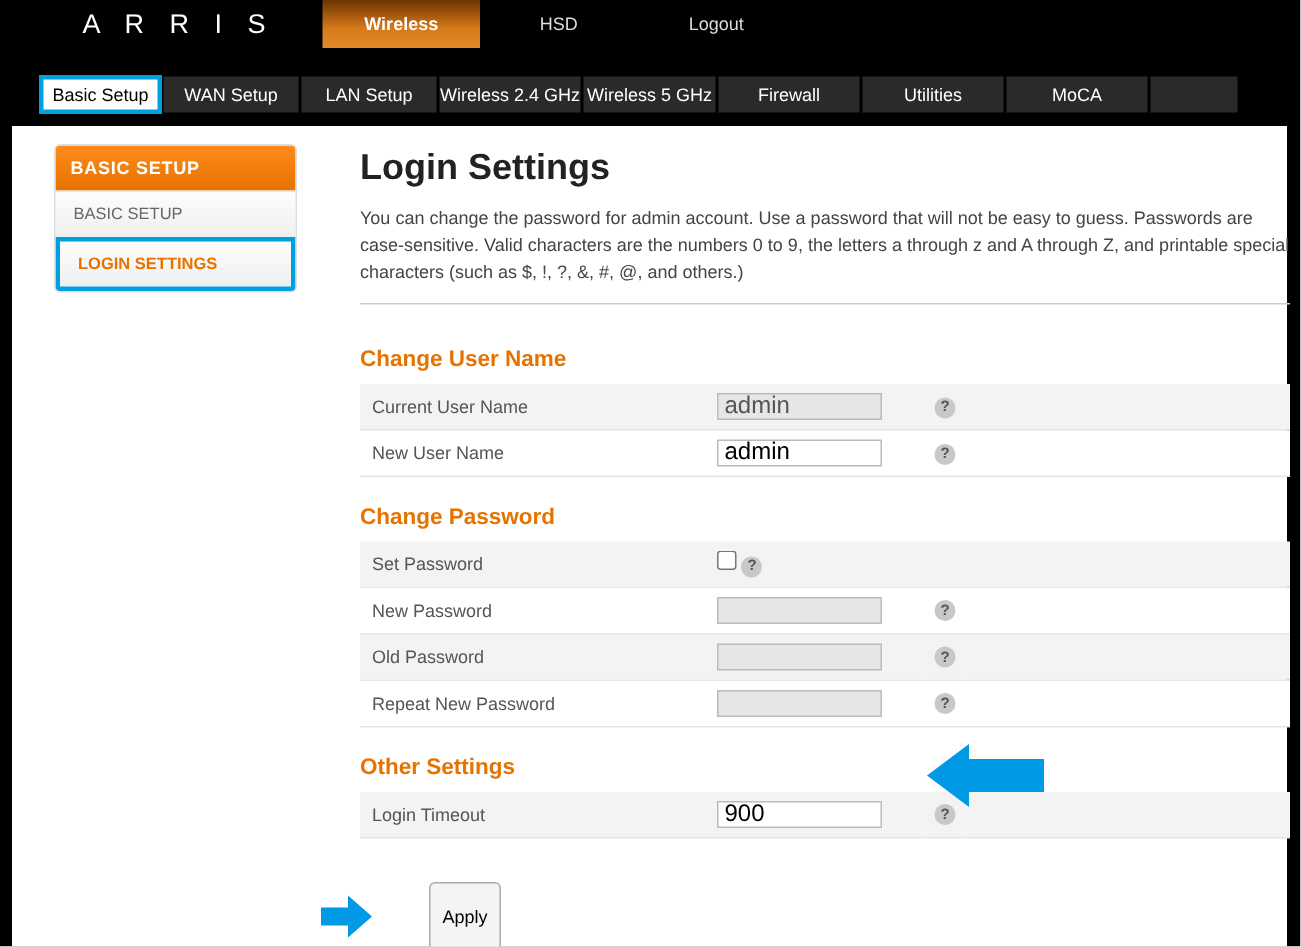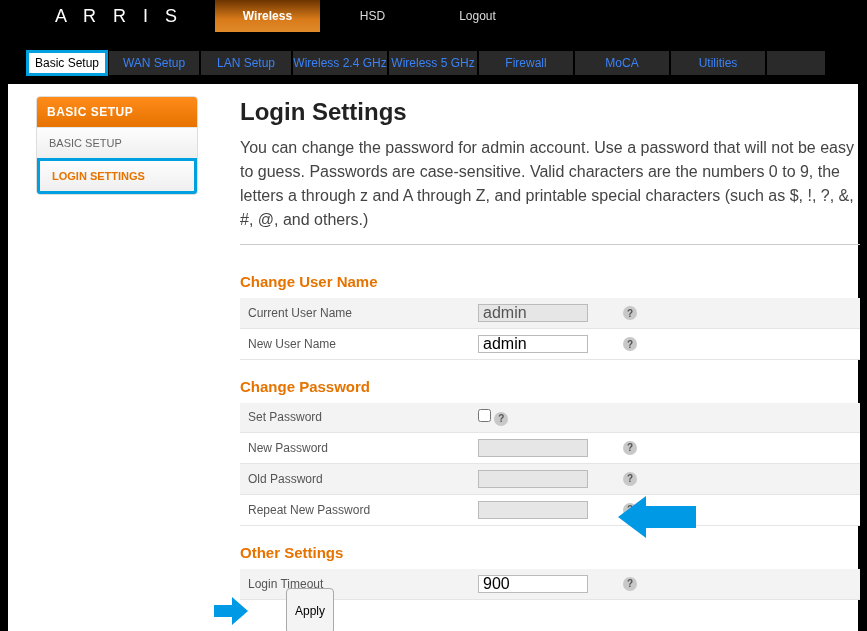--- a/index.html
+++ b/index.html
@@ -51,21 +51,21 @@
     height: 44px;
     padding-top: 18px;
     padding-left: 26px;
   }
   .tabs {
     display: flex;
     gap: 0;
   }
   .tab {
     background: #2a2a2a;
-    color: #3b82f6;
+    color: #ffffff;
     font-size: 12px;
     height: 26px;
     display: flex;
     align-items: center;
     justify-content: center;
     border: 1px solid #000;
     cursor: pointer;
   }
   .tab.active {
     background: #fff;
@@ -131,21 +131,21 @@
     padding-top: 8px;
     width: 620px;
   }
   h1.page-title {
     font-size: 24px;
     font-weight: bold;
     color: #222;
     margin-bottom: 10px;
   }
   .desc {
-    font-size: 16px;
+    font-size: 12px;
     color: #444;
     line-height: 1.5;
     margin-bottom: 12px;
   }
   hr.sep {
     border: none;
     border-top: 1px solid #ccc;
     margin: 6px 0 28px 0;
   }
   h2.sect {
@@ -240,22 +240,22 @@
 </div>
 
 <div class="tabs-wrap">
   <div class="tabs">
     <div class="tab active">Basic Setup</div>
     <div class="tab">WAN Setup</div>
     <div class="tab">LAN Setup</div>
     <div class="tab">Wireless 2.4 GHz</div>
     <div class="tab">Wireless 5 GHz</div>
     <div class="tab">Firewall</div>
+    <div class="tab">Utilities</div>
     <div class="tab">MoCA</div>
-    <div class="tab">Utilities</div>
     <div class="tab"></div>
   </div>
 </div>
 
 <div class="below">
   <div class="white-area">
 
     <div class="sidebar">
       <div class="sidebar-header">BASIC SETUP</div>
       <div class="sidebar-item">BASIC SETUP</div>

